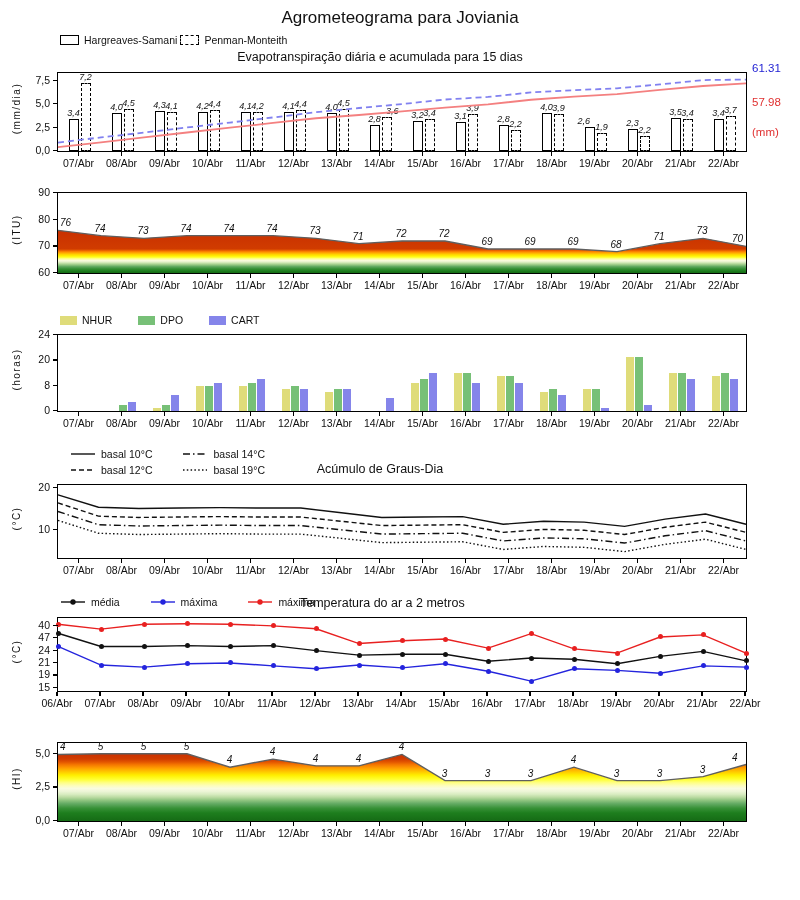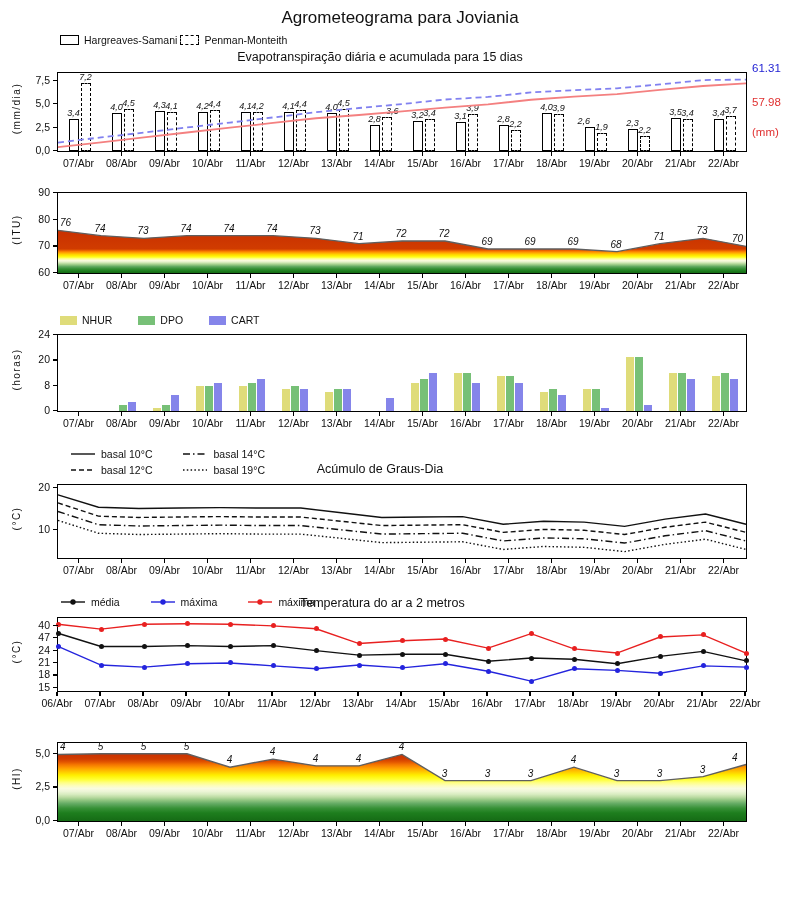--- a/index.html
+++ b/index.html
@@ -598,21 +598,21 @@
           <div class="xtlab" style="left: calc(81.25% - 23px); top: 5px;">19/Abr</div>
           <div class="xtick" style="left: calc(87.5% - 0.6px); top: 0px;"></div>
           <div class="xtlab" style="left: calc(87.5% - 23px); top: 5px;">20/Abr</div>
           <div class="xtick" style="left: calc(93.75% - 0.6px); top: 0px;"></div>
           <div class="xtlab" style="left: calc(93.75% - 23px); top: 5px;">21/Abr</div>
           <div class="xtick" style="left: calc(100% - 0.6px); top: 0px;"></div>
           <div class="xtlab" style="left: calc(100% - 23px); top: 5px;">22/Abr</div>
         </div>
   <div class="ytlab" style="left: 2px; top: 63.7006px;">15</div>
         <div class="ytick" style="left: 53px; top: 69.7006px;"></div>
-        <div class="ytlab" style="left: 2px; top: 51.3277px;">18</div>
+        <div class="ytlab" style="left: 2px; top: 51.3277px;">19</div>
         <div class="ytick" style="left: 53px; top: 57.3277px;"></div>
         <div class="ytlab" style="left: 2px; top: 38.9548px;">21</div>
         <div class="ytick" style="left: 53px; top: 44.9548px;"></div>
         <div class="ytlab" style="left: 2px; top: 26.5819px;">24</div>
         <div class="ytick" style="left: 53px; top: 32.5819px;"></div>
         <div class="ytlab" style="left: 2px; top: 14.209px;">47</div>
         <div class="ytick" style="left: 53px; top: 20.209px;"></div>
         <div class="ytlab" style="left: 2px; top: 1.83616px;">40</div>
         <div class="ytick" style="left: 53px; top: 7.83616px;"></div>
       </div>

